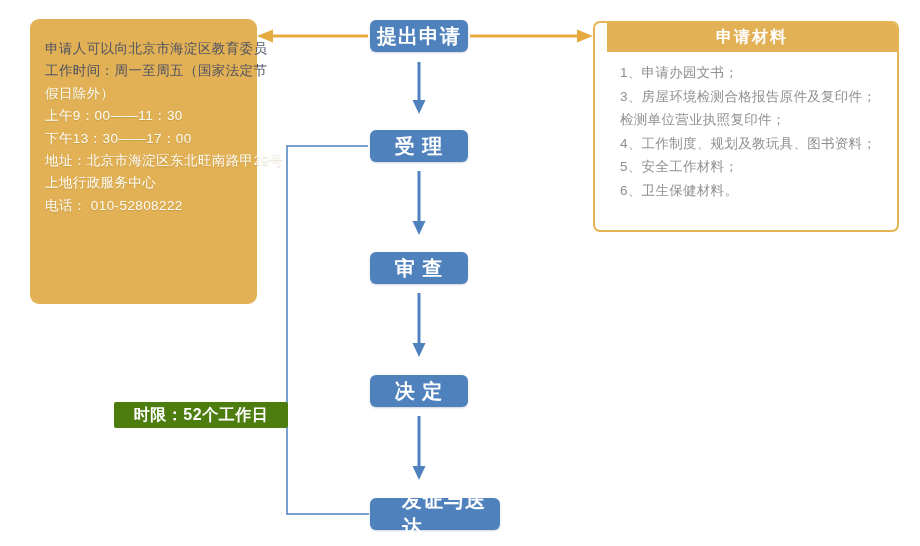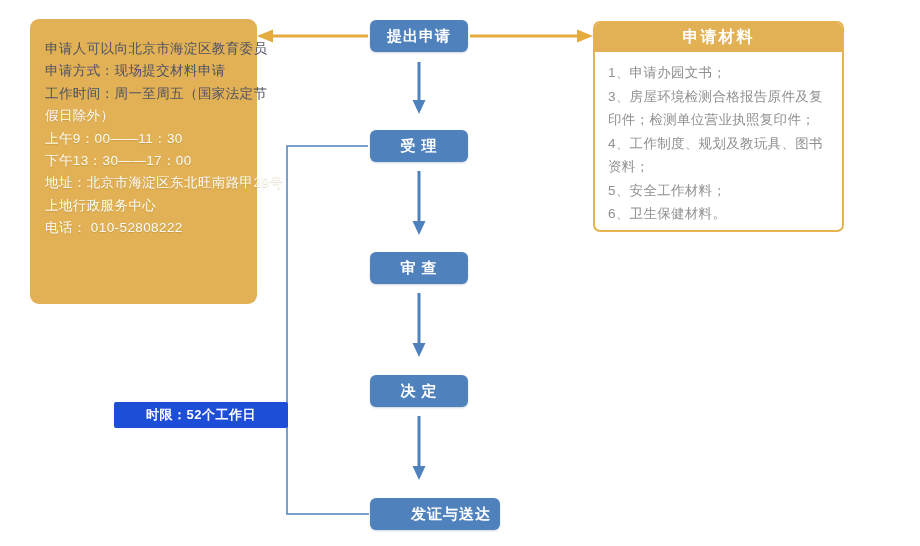--- a/index.html
+++ b/index.html
@@ -16,37 +16,37 @@
   }
   .info-line{display:block;font-size:13.5px;line-height:22.4px;letter-spacing:0.4px;white-space:nowrap;}
   .info-line[data-tone="dark"]{color:#4e5263;}
   .info-line[data-tone="light"]{color:#fdfdf8;text-shadow:0 1px 1px rgba(120,90,20,0.25);}
 
   
   .flow-box{
     position:absolute;left:370px;width:98px;height:32px;
     background:#4f81bd;border-radius:6px;color:#ffffff;
     display:flex;align-items:center;justify-content:center;
-    font-size:15px;font-weight:bold;letter-spacing:1px;
+    font-size:20px;font-weight:bold;letter-spacing:1px;
     box-shadow:0 1px 2px rgba(60,90,140,0.25);
   }
 
   
   .time-box{
     position:absolute;left:114px;top:402px;width:174px;height:26px;
-    background:#1d4ed8;color:#ffffff;border-radius:2px;
+    background:#4d7c0f;color:#ffffff;border-radius:2px;
     display:flex;align-items:center;justify-content:center;
-    font-size:13px;font-weight:bold;letter-spacing:0.5px;
+    font-size:16px;font-weight:bold;letter-spacing:0.5px;
   }
 
   
   .materials{
-    position:absolute;left:593px;top:21px;width:251px;height:211px;
+    position:absolute;left:593px;top:21px;width:306px;height:211px;
     background:#ffffff;border:2px solid #e5b351;border-radius:7px;
-    box-sizing:border-box;overflow:hidden;
+    box-sizing:border-box;overflow:hidden;padding-left:12px;
   }
   .materials-header{
     height:29px;background:#e2b155;color:#ffffff;
     display:flex;align-items:center;justify-content:center;
     font-size:16px;font-weight:bold;letter-spacing:2px;
   }
   .materials-list{padding:9px 11px 0 13px;}
   .materials-item{
     font-size:13.5px;color:#909090;line-height:23.5px;letter-spacing:0.3px;
   }
@@ -83,21 +83,20 @@
     <g>
       <line x1="419" y1="416" x2="419" y2="469" stroke="#4f81bd" stroke-width="3"></line>
       <polygon points="419,480 412.5,466 425.5,466" fill="#4f81bd"></polygon>
     </g>
 
     <polyline points="368,146 287,146 287,514 369,514" fill="none" stroke="#4f81bd" stroke-width="1.5"></polyline>
   </svg>
 
   <div class="info-box">
     <span class="info-line" data-tone="dark">申请人可以向北京市海淀区教育委员</span>
-    <span class="info-line" data-tone="dark">申请方式：现场提交材料申请</span>
     <span class="info-line" data-tone="dark">工作时间：周一至周五（国家法定节</span>
     <span class="info-line" data-tone="light">假日除外）</span>
     <span class="info-line" data-tone="light">上午9：00——11：30</span>
     <span class="info-line" data-tone="light">下午13：30——17：00</span>
     <span class="info-line" data-tone="light">地址：北京市海淀区东北旺南路甲29号</span>
     <span class="info-line" data-tone="light">上地行政服务中心</span>
     <span class="info-line" data-tone="light">电话： 010-52808222</span>
   </div>
 
   <div class="flow-box" style="top:20px;">提出申请</div>

